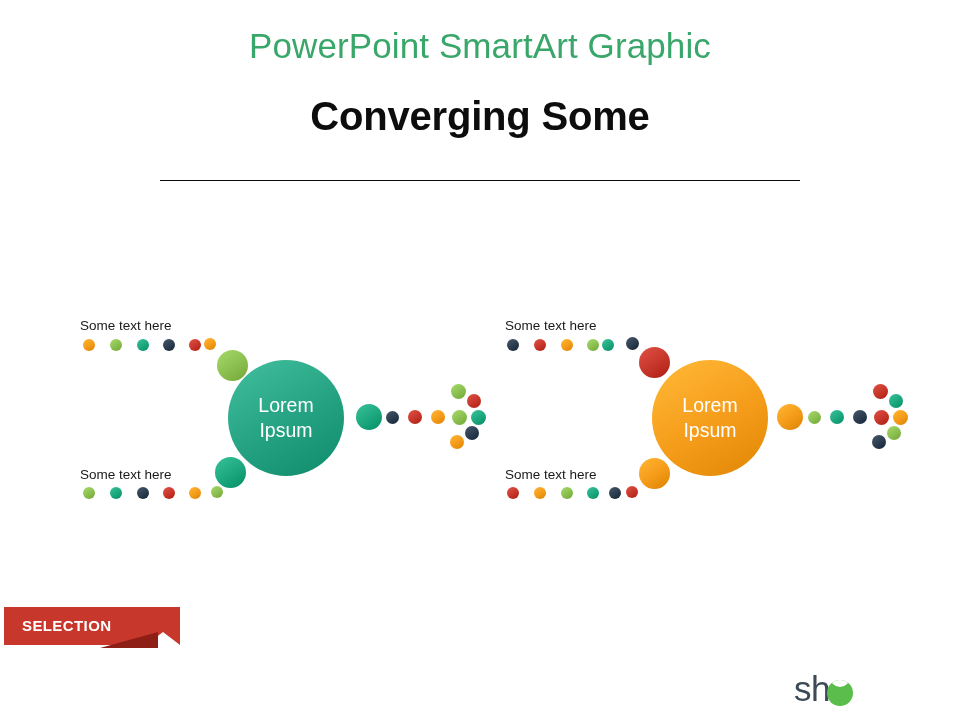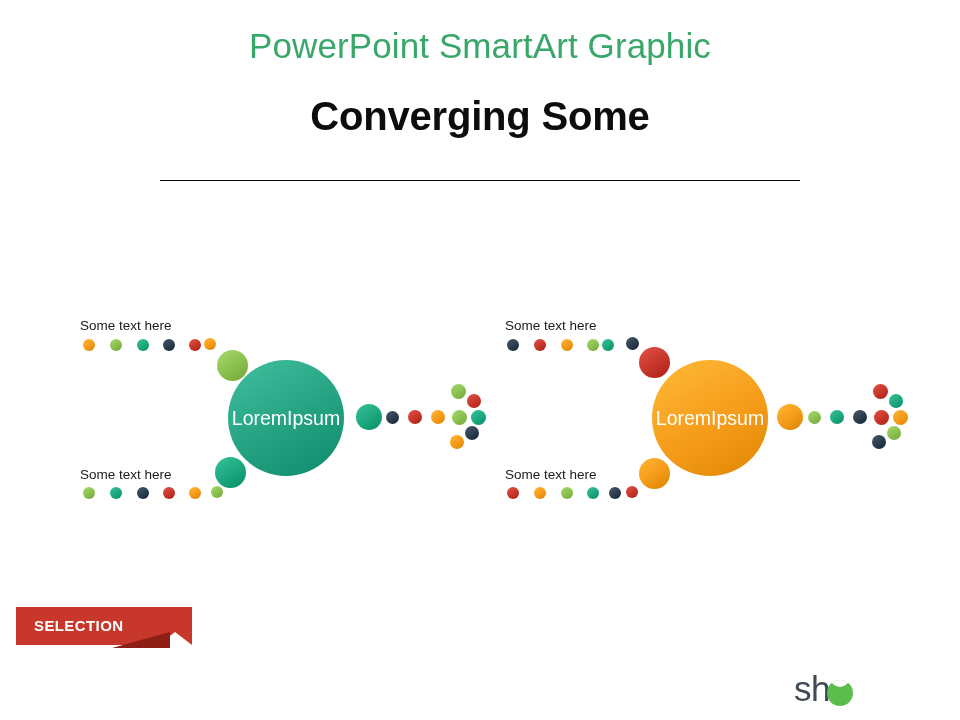--- a/index.html
+++ b/index.html
@@ -65,42 +65,42 @@
     height: 552px;
   }
   .dot {
     position: absolute;
     border-radius: 50%;
   }
   .hub {
     position: absolute;
     border-radius: 50%;
     display: flex;
-    flex-direction: row;
+    flex-direction: column;
     align-items: center;
     justify-content: center;
     color: #ffffff;
     font-size: 19.5px;
     line-height: 25px;
     text-align: center;
     font-weight: 400;
   }
   .hub-line { display: block; }
   .branch-label {
     position: absolute;
     font-size: 13.5px;
     color: #1a1a1a;
     white-space: nowrap;
     line-height: 15px;
   }
 
   
   #selection-ribbon {
     position: absolute;
-    left: 16px;
+    left: 4px;
     top: 607px;
     width: 192px;
     height: 38px;
   }
   #selection-ribbon-body {
     position: absolute;
     left: 0;
     top: 0;
     width: 142px;
     height: 38px;

